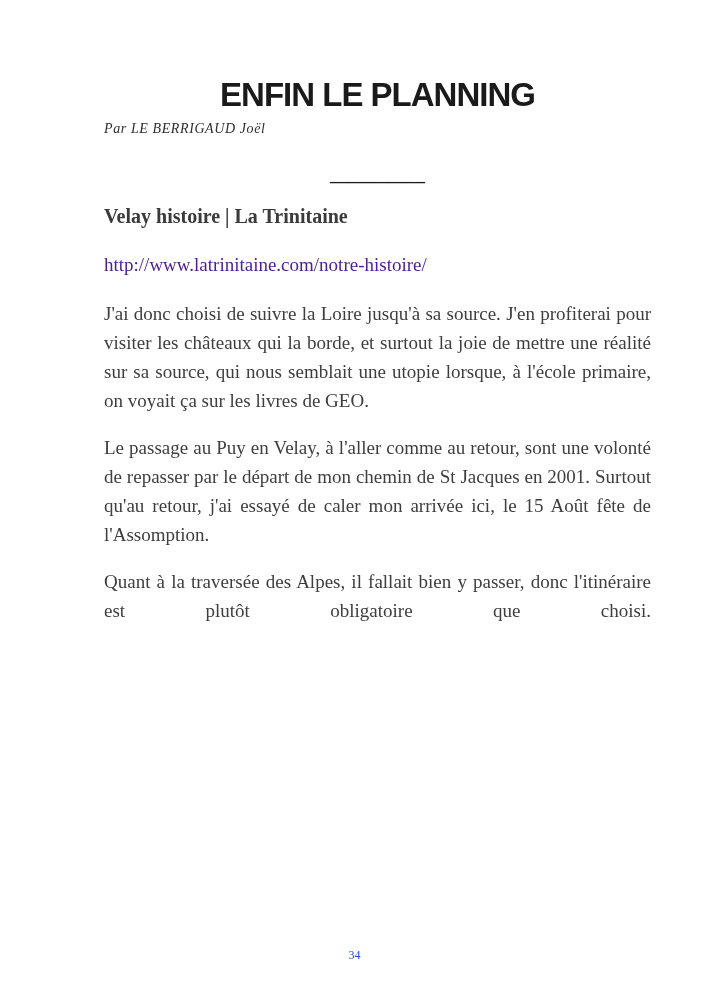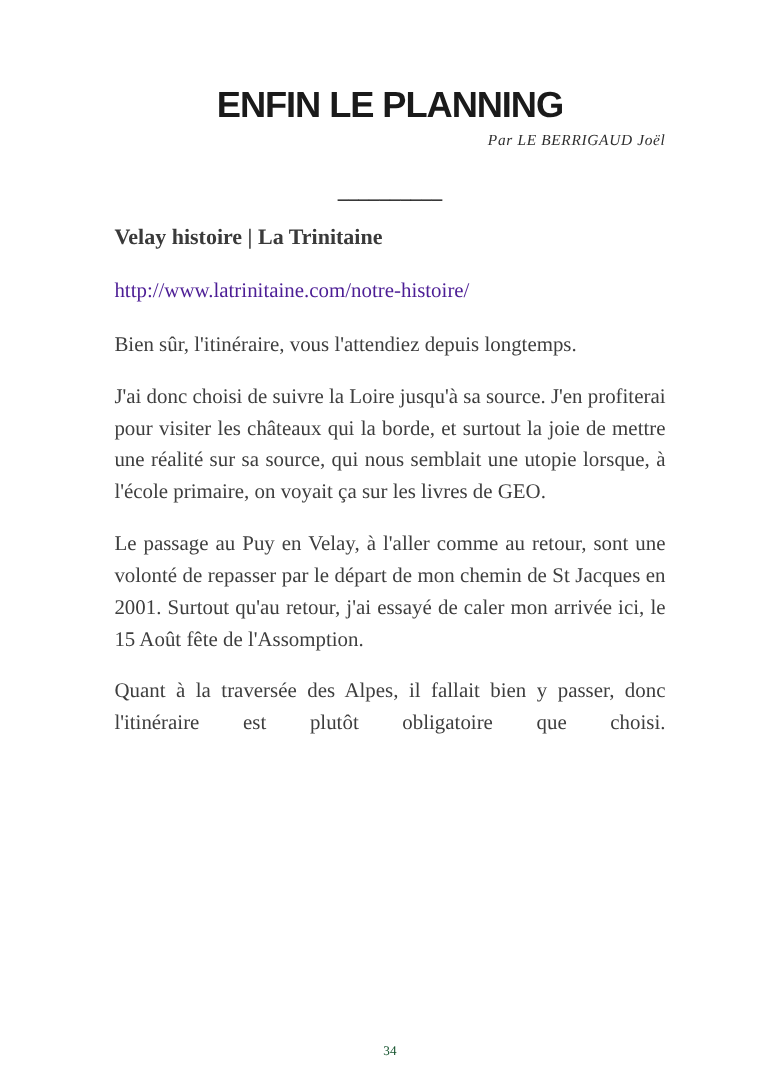--- a/index.html
+++ b/index.html
@@ -7,37 +7,37 @@
     padding: 0;
     background: #ffffff;
   }
   .page {
     position: relative;
     width: 709px;
     height: 992px;
     margin: 0 auto;
     background: #ffffff;
     box-sizing: border-box;
-    padding: 76px 104px 0 104px;
+    padding: 76px 58px 0 104px;
     overflow: hidden;
     font-family: "Liberation Serif", serif;
   }
   h1.doc-title {
     margin: 0;
     text-align: center;
     font-family: "Liberation Sans", sans-serif;
     font-weight: 700;
     font-size: 33px;
     line-height: 38px;
     letter-spacing: -1px;
     color: #1a1a1a;
   }
   .byline {
     margin-top: 6px;
-    text-align: right;
+    text-align: left;
     font-family: "Liberation Serif", serif;
     font-style: italic;
     font-size: 14px;
     line-height: 18px;
     letter-spacing: 0.6px;
     color: #2e2e2e;
   }
   .separator {
     margin-top: 29px;
     height: 22px;
@@ -78,40 +78,39 @@
     text-align-last: justify;
   }
   .folio {
     position: absolute;
     left: 0;
     right: 0;
     bottom: 30px;
     text-align: center;
     font-size: 12px;
     line-height: 14px;
-    color: #14532d;
+    color: #1d4ed8;
   }
 </style>
 </head>
 <body>
 
 <div class="page">
 
   <h1 class="doc-title">ENFIN LE PLANNING</h1>
 
   <div class="byline">Par LE BERRIGAUD Joël</div>
 
   <div class="separator">__________</div>
 
   <h2 class="section-heading">Velay histoire | La Trinitaine</h2>
 
   <p class="url-line">http://www.latrinitaine.com/notre-histoire/</p>
 
   <div class="body-text">
-      <p>Bien sûr, l'itinéraire, vous l'attendiez depuis longtemps.</p>
       <p>J'ai donc choisi de suivre la Loire jusqu'à sa source. J'en profiterai pour visiter les châteaux qui la borde, et surtout la joie de mettre une réalité sur sa source, qui nous semblait une utopie lorsque, à l'école primaire, on voyait ça sur les livres de GEO.</p>
       <p>Le passage au Puy en Velay, à l'aller comme au retour, sont une volonté de repasser par le départ de mon chemin de St Jacques en 2001. Surtout qu'au retour, j'ai essayé de caler mon arrivée ici, le 15 Août fête de l'Assomption.</p>
       <p>Quant à la traversée des Alpes, il fallait bien y passer, donc l'itinéraire est plutôt obligatoire que choisi.</p>
     </div>
 
   <div class="folio">34</div>
 
 </div>
 
 </body></html>

